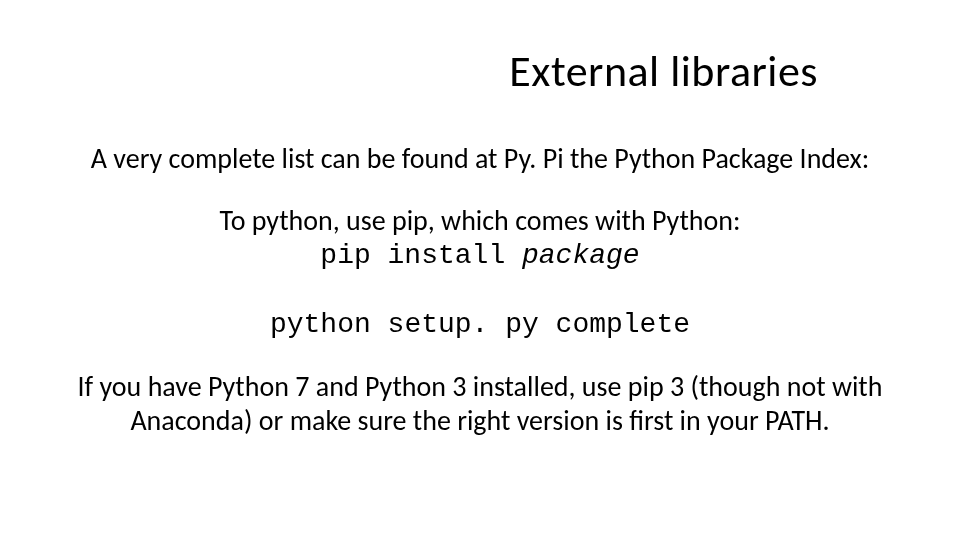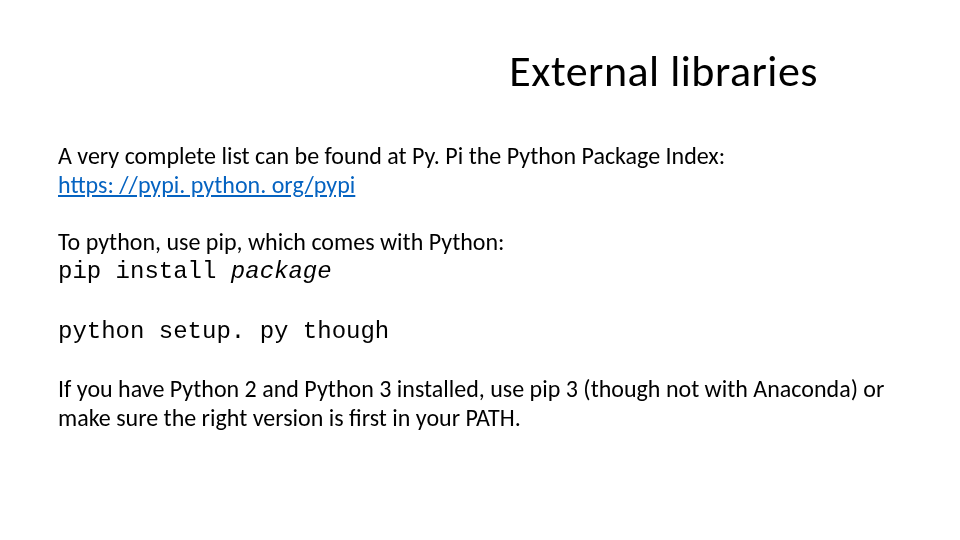--- a/index.html
+++ b/index.html
@@ -10,36 +10,37 @@
     background: #ffffff;
     font-family: Calibri, "Segoe UI", Arial, sans-serif;
     color: #000000;
     overflow: hidden;
   }
   .slide {
     position: relative;
     width: 876px;
     height: 540px;
     box-sizing: border-box;
+    text-align: center;
   }
   .title {
     position: absolute;
     top: 44px;
     right: 58px;
     font-size: 44px;
     font-weight: 400;
     letter-spacing: 0.5px;
     color: #000000;
   }
   .body {
     position: absolute;
     left: 58px;
     top: 142px;
     width: 844px;
-    font-size: 24px;
+    font-size: 28px;
     line-height: 1.2;
     color: #000000;
   }
   .para {
     margin-bottom: 28px;
   }
   .para:last-child {
     margin-bottom: 0;
   }
   .link {
@@ -58,27 +59,26 @@
 <body>
 
 <div class="slide">
 
   <div class="title">External libraries</div>
 
   <div class="body">
 
     <div class="para">
       <span>A very complete list can be found at Py. Pi the Python Package Index:</span><br>
-      <a class="link" href="#">https: //pypi. python. org/pypi</a>
     </div>
 
     <div class="para">
       <span>To python, use pip, which comes with Python:</span><br>
       <span class="mono"><span>pip install </span><span class="italic">package</span></span><br>
       <br>
-      <span class="mono">python setup. py though</span>
+      <span class="mono">python setup. py complete</span>
     </div>
 
-    <div class="para">If you have Python 2 and Python 3 installed, use pip 3 (though not with Anaconda) or make sure the right version is first in your PATH.</div>
+    <div class="para">If you have Python 7 and Python 3 installed, use pip 3 (though not with Anaconda) or make sure the right version is first in your PATH.</div>
 
   </div>
 
 </div>
 
 </body></html>

